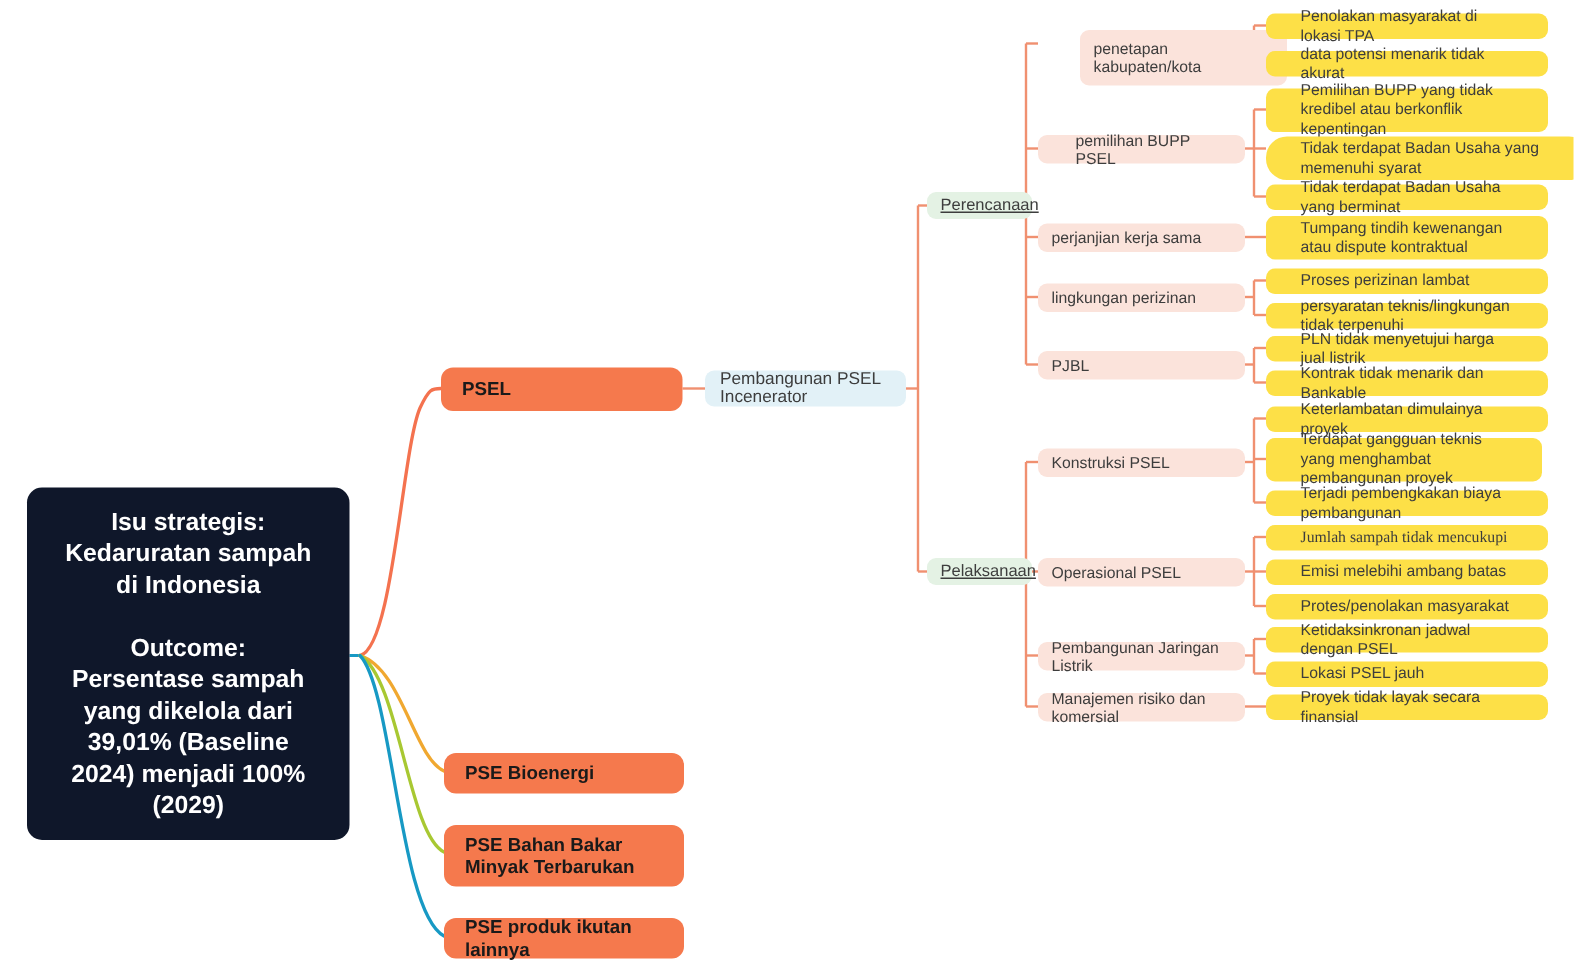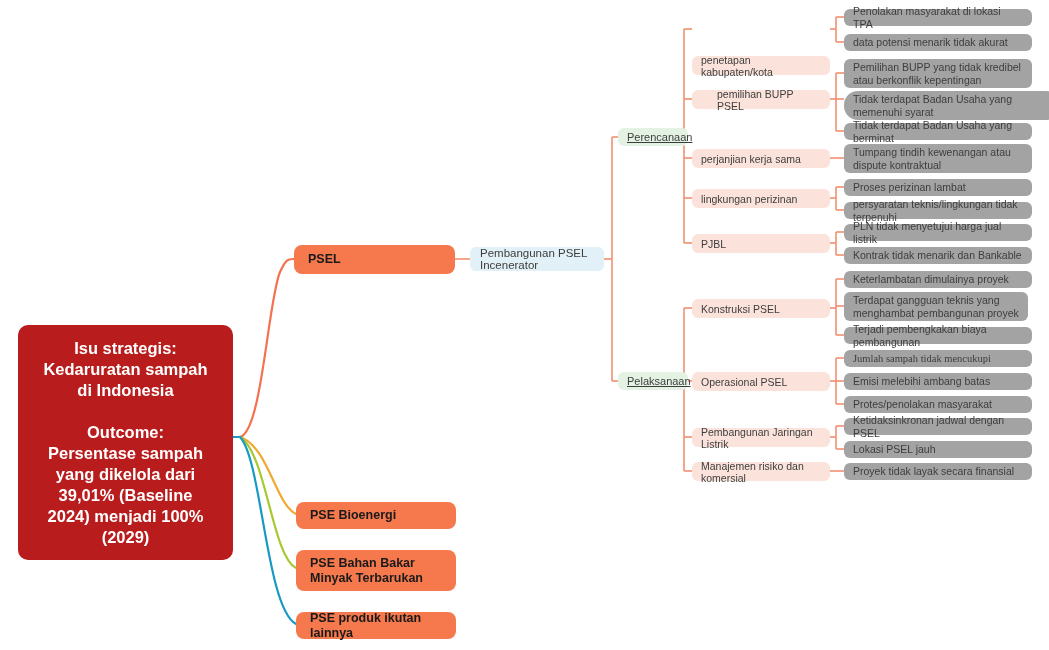--- a/index.html
+++ b/index.html
@@ -33,21 +33,21 @@
     display: flex;
     align-items: center;
     border-radius: 7px;
   }
   
   .root {
     left: 18px;
     top: 325px;
     width: 215px;
     height: 235px;
-    background: #b91c1c;
+    background: #0f172a;
     border-radius: 10px;
     color: #ffffff;
     font-weight: bold;
     font-size: 16.5px;
     line-height: 21px;
     text-align: center;
     justify-content: center;
     padding: 8px 10px;
     white-space: pre-line;
   }
@@ -81,25 +81,25 @@
   
   .lvl4 {
     background: #fbe3db;
     color: #3d3d3d;
     font-size: 10.5px;
     padding: 3px 9px;
     border-radius: 6px;
   }
   
   .lvl5 {
-    background: #a3a3a3;
+    background: #fde047;
     color: #3d3d3d;
     font-size: 10.5px;
     line-height: 13px;
-    padding: 4px 9px;
+    padding: 4px 23px;
     border-radius: 6px;
   }
 </style>
 </head>
 <body>
 
 <div id="canvas">
 
   <svg class="edges" viewBox="0 0 1049 650">
 
@@ -192,21 +192,21 @@
   <div class="node lvl1" style="left:294px; top:245px; width:161px; height:29px;">PSEL</div>
   <div class="node lvl1" style="left:296px; top:502px; width:160px; height:27px;">PSE Bioenergi</div>
   <div class="node lvl1" style="left:296px; top:550px; width:160px; height:41px;">PSE Bahan Bakar Minyak Terbarukan</div>
   <div class="node lvl1" style="left:296px; top:612px; width:160px; height:27px;">PSE produk ikutan lainnya</div>
 
   <div class="node lvl2" style="left:470px; top:247px; width:134px; height:24px;">Pembangunan PSEL Incenerator</div>
 
   <div class="node lvl3" style="left:618px; top:128px; width:70px; height:18px;">Perencanaan</div>
   <div class="node lvl3" style="left:618px; top:372px; width:70px; height:18px;">Pelaksanaan</div>
 
-  <div class="node lvl4" style="left:692px; top:20px; width:138px; height:19px;margin-top:36px;">penetapan kabupaten/kota</div>
+  <div class="node lvl4" style="left:720px; top:20px; width:138px; height:37px;">penetapan kabupaten/kota</div>
   <div class="node lvl4" style="left:692px; top:90px; width:138px; height:19px;padding-left:25px;">pemilihan BUPP PSEL</div>
   <div class="node lvl4" style="left:692px; top:149px; width:138px; height:19px;">perjanjian kerja sama</div>
   <div class="node lvl4" style="left:692px; top:189px; width:138px; height:19px;">lingkungan perizinan</div>
   <div class="node lvl4" style="left:692px; top:234px; width:138px; height:19px;">PJBL</div>
   <div class="node lvl4" style="left:692px; top:299px; width:138px; height:19px;">Konstruksi PSEL</div>
   <div class="node lvl4" style="left:692px; top:372px; width:138px; height:19px;">Operasional PSEL</div>
   <div class="node lvl4" style="left:692px; top:428px; width:138px; height:19px;">Pembangunan Jaringan Listrik</div>
   <div class="node lvl4" style="left:692px; top:462px; width:138px; height:19px;">Manajemen risiko dan komersial</div>
 
   <div class="node lvl5" style="left:844px; top:9px; width:188px; height:17px;">Penolakan masyarakat di lokasi TPA</div>

